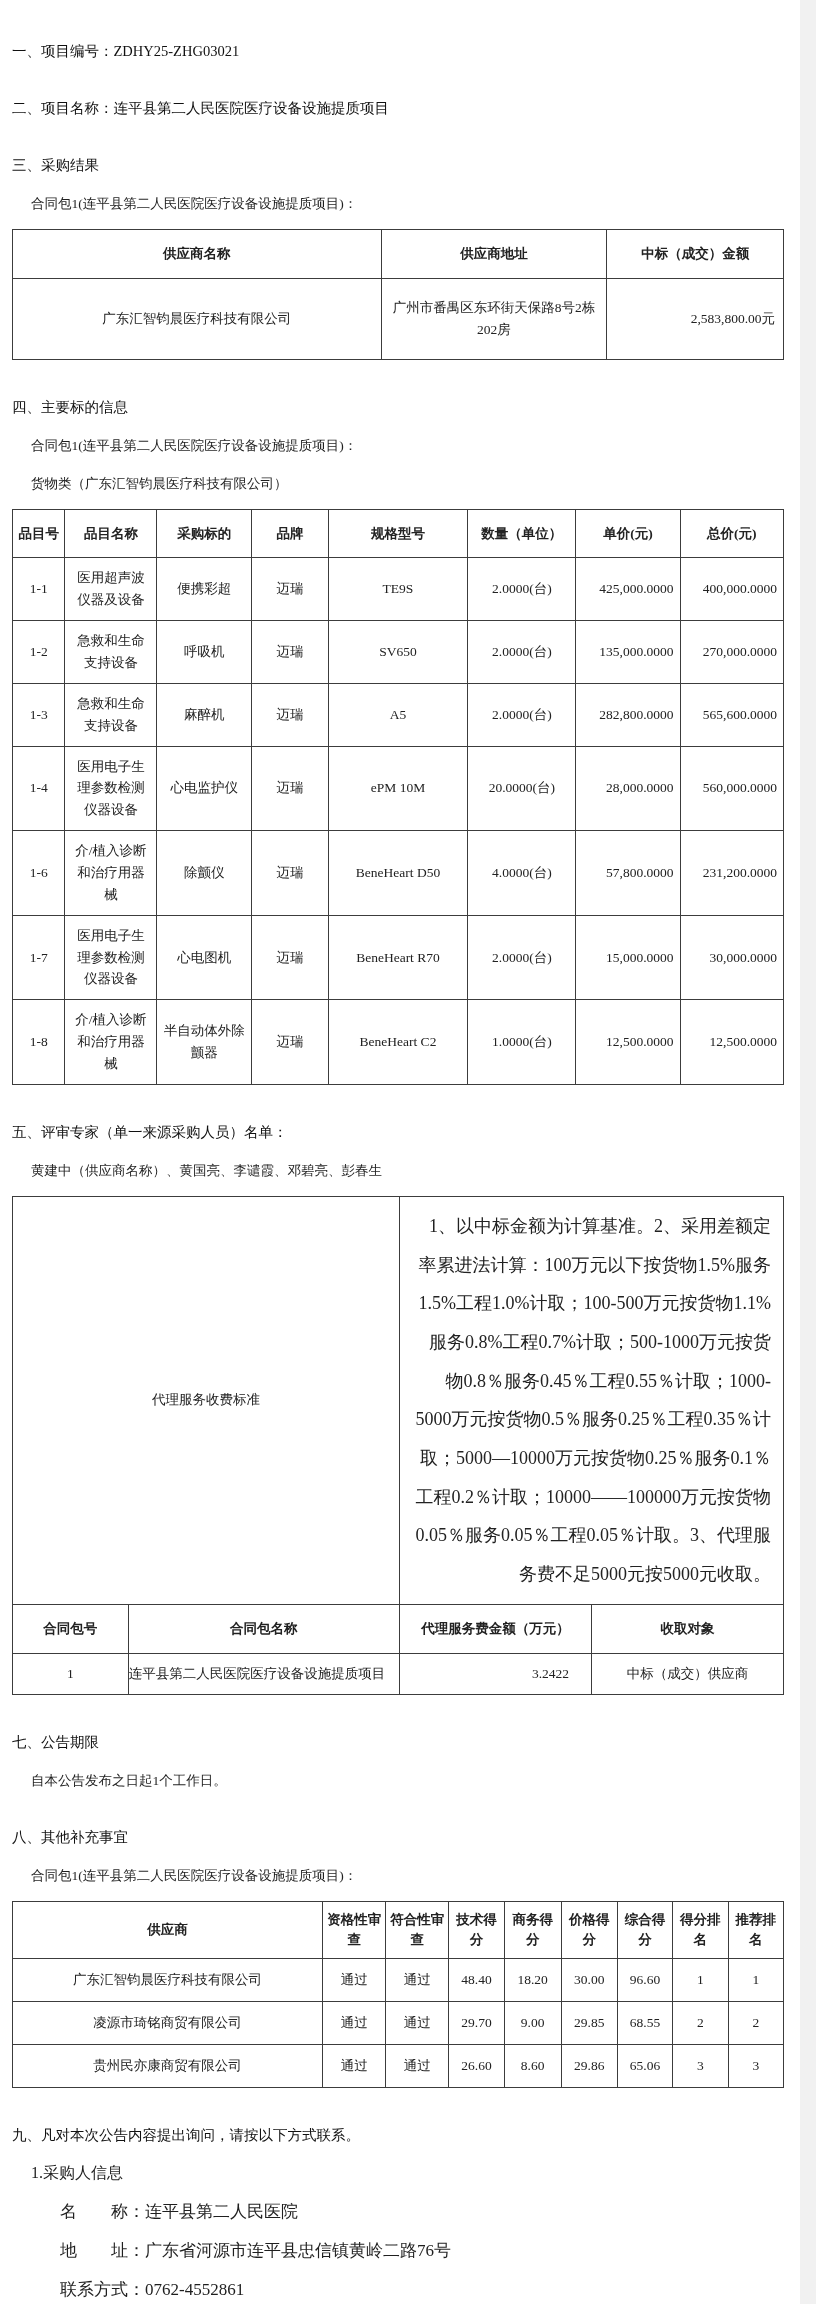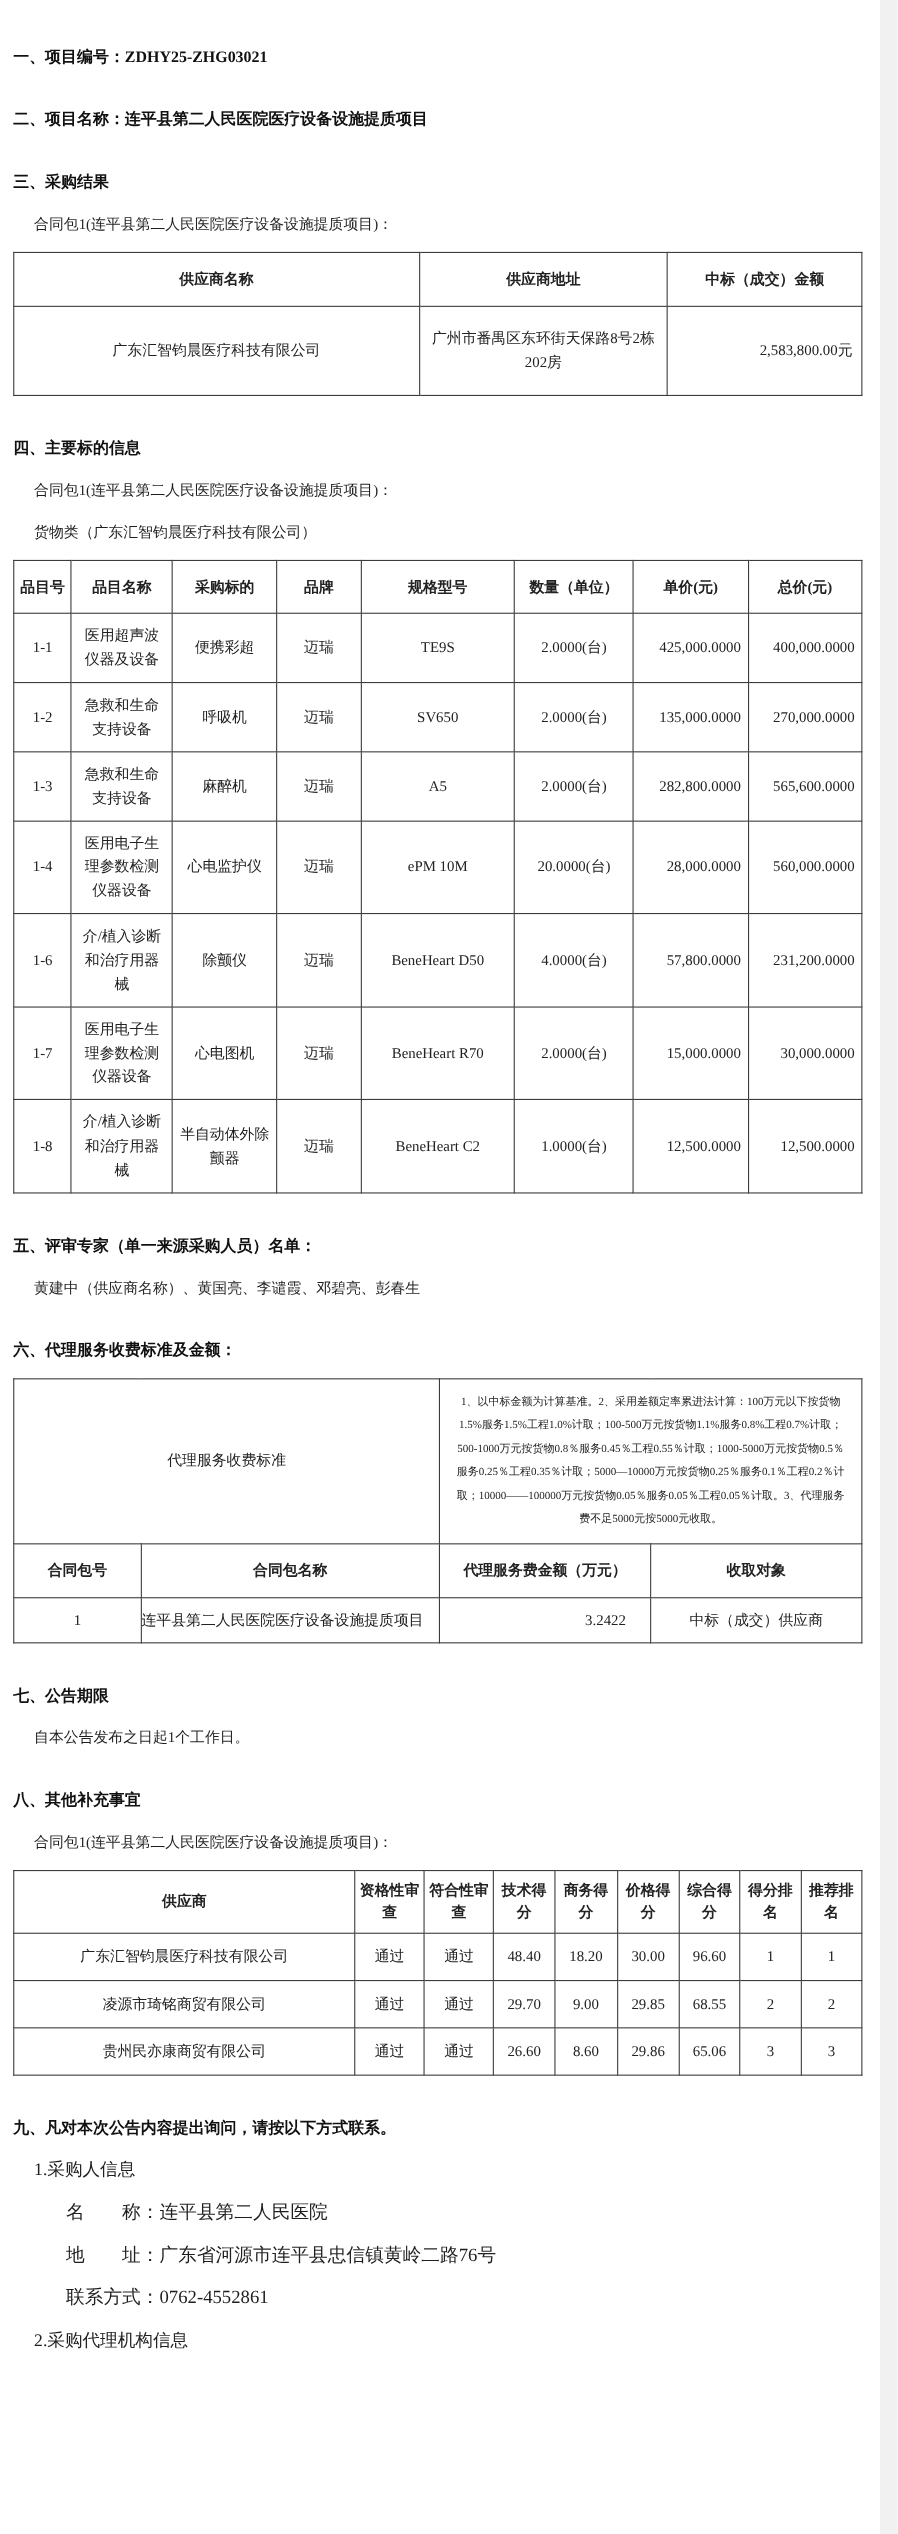--- a/index.html
+++ b/index.html
@@ -7,21 +7,21 @@
     width:816px; height:2304px; overflow:hidden;
     background:#f1f1f1;
     font-family:"Liberation Serif","DejaVu Serif",serif;
     color:#1f1f1f;
   }
   .page {
     width:800px; height:2304px; background:#ffffff;
     box-sizing:border-box; padding:42px 16px 0 12px;
   }
   .section-heading {
-    font-size:14.5px; font-weight:bold; color:#111;
+    font-size:14.5px; font-weight:normal; color:#111;
     margin:0 0 0 0; padding-top:38px;
   }
   .section-heading.first { padding-top:0; }
   .intro-line { font-size:13.5px; margin:20px 0 0 19px; }
   .doc-table {
     border-collapse:collapse; table-layout:fixed;
     width:772px; margin:16px 0 0 0;
     font-size:13.5px; color:#222;
   }
   .doc-table th, .doc-table td {
@@ -33,21 +33,21 @@
   .result-table col.c1{width:47.8%} .result-table col.c2{width:29.3%} .result-table col.c3{width:22.9%}
   .result-table td{padding:18px 6px;}
   .result-table td:nth-child(3){text-align:right; padding-right:8px;}
   
   .items-table col.c1{width:6.8%} .items-table col.c2{width:11.9%} .items-table col.c3{width:12.3%}
   .items-table col.c4{width:9.9%} .items-table col.c5{width:18.1%} .items-table col.c6{width:14.0%}
   .items-table col.c7{width:13.5%} .items-table col.c8{width:13.4%}
   .items-table td:nth-child(7), .items-table td:nth-child(8){text-align:right; padding-right:6px;}
   
   .fee-table col.f1{width:15.0%} .fee-table col.f2{width:35.2%} .fee-table col.f3{width:24.9%} .fee-table col.f4{width:24.9%}
-  .fee-table .fee-text-cell{ text-align:center; font-size:10px; line-height:2.15; padding:10px 12px; }
+  .fee-table .fee-text-cell{ text-align:right; font-size:18px; line-height:2.15; padding:10px 12px; }
   .fee-table .fee-label-cell{ padding:10px 6px; }
   .fee-table .pkg-name-cell{ text-align:left; padding-left:0; }
   .fee-table .pkg-amount-cell{ text-align:right; padding-right:22px; }
   
   .score-table col.s1{width:40.3%} .score-table col.s2{width:8.2%} .score-table col.s3{width:8.2%}
   .score-table col.s4{width:7.2%} .score-table col.s5{width:7.4%} .score-table col.s6{width:7.3%}
   .score-table col.s7{width:7.2%} .score-table col.s8{width:7.2%} .score-table col.s9{width:7.2%}
   .score-table th{ padding:8px 3px; line-height:1.5;}
   .score-table td{ padding:10px 3px;}
   
@@ -185,21 +185,20 @@
           <td>1.0000(台)</td>
           <td>12,500.0000</td>
           <td>12,500.0000</td>
         </tr>
       </tbody>
   </table>
 
   <div class="section-heading">五、评审专家（单一来源采购人员）名单：</div>
   <div class="intro-line">黄建中（供应商名称）、黄国亮、李谴霞、邓碧亮、彭春生</div>
 
-  <div class="section-heading">六、代理服务收费标准及金额：</div>
 
   <table class="doc-table fee-table">
     <colgroup>
         <col class="f1">
         <col class="f2">
         <col class="f3">
         <col class="f4">
       </colgroup>
     <tbody>
       <tr>

